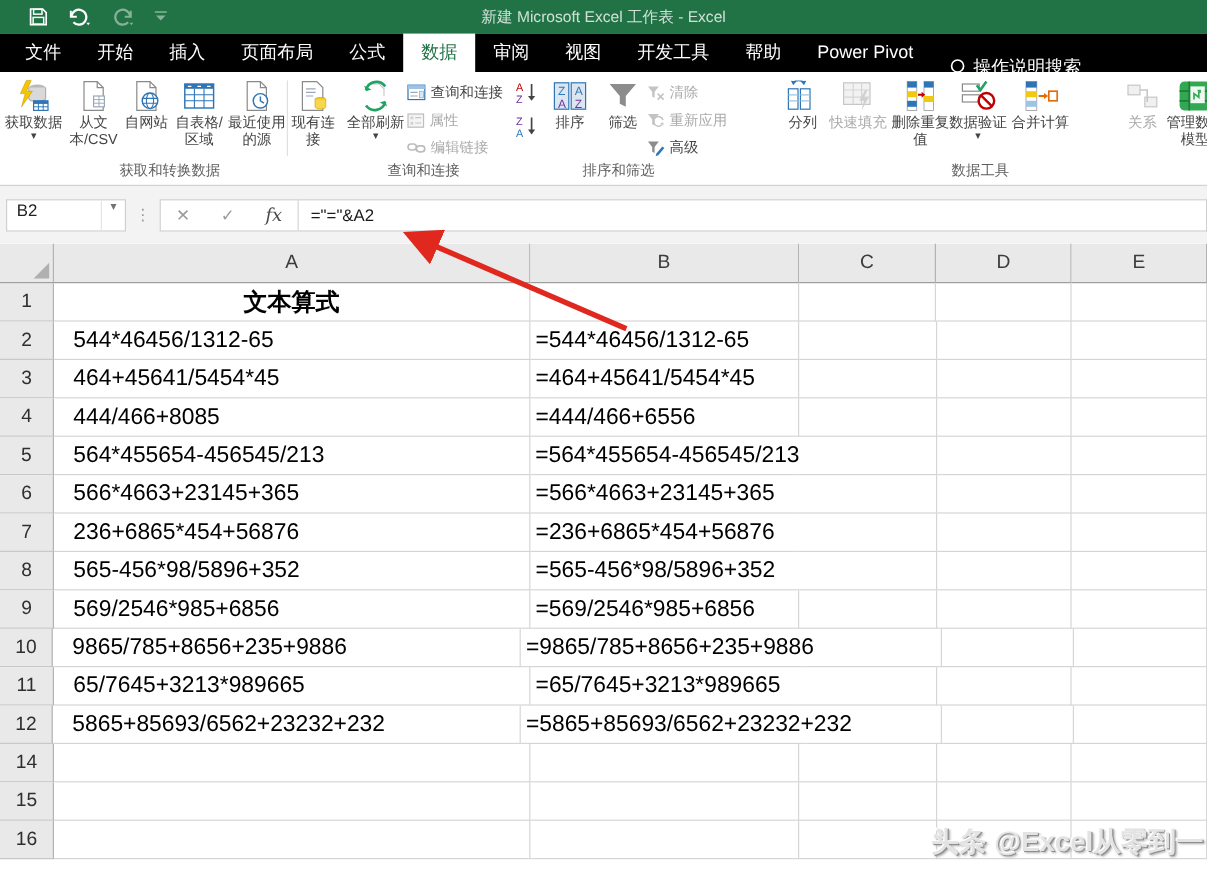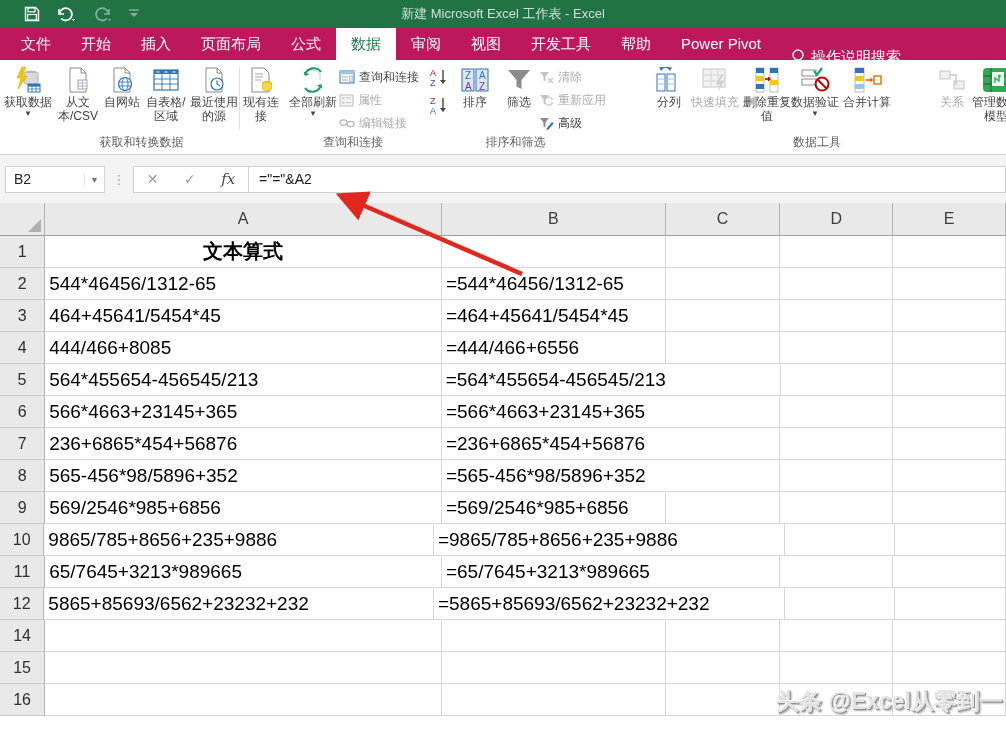--- a/index.html
+++ b/index.html
@@ -7,21 +7,21 @@
   body { font-family:"Liberation Sans","DejaVu Sans",sans-serif; position:relative; background:#fff; }
 
   
   .titlebar { position:absolute; left:0; top:0; width:1006px; height:28px; background:#217346; display:flex; align-items:center; }
   .qat { display:flex; align-items:center; gap:16px; margin-left:24px; }
   .qat-btn { display:flex; align-items:center; gap:2px; }
   .dim { opacity:.45; }
   .win-title { position:absolute; left:0; right:0; text-align:center; color:rgba(255,255,255,.78); font-size:13px; pointer-events:none; }
 
   
-  .tabrow { position:absolute; left:0; top:28px; width:1006px; height:32px; background:#be185d; display:flex; align-items:stretch; padding-left:6px; }
+  .tabrow { position:absolute; left:0; top:28px; width:1006px; height:32px; background:#000000; display:flex; align-items:stretch; padding-left:6px; }
   .tab { color:#fff; font-size:15px; line-height:32px; padding:0 15px; white-space:nowrap; }
   .tab.active { background:#fff; color:#217346; }
   .tab.tellme { display:flex; align-items:center; gap:6px;margin-top:26px; }
 
   
   .ribbon { position:absolute; left:0; top:60px; width:1006px; height:95px; background:#fff; border-bottom:1px solid #d2d2d2; display:flex; overflow:hidden; }
   .grp { display:flex; flex-direction:column; padding:0 2px; }
   .grp-body { display:flex; align-items:flex-start; height:74px; padding-top:3px; }
   .grp-label { height:18px; line-height:16px; text-align:center; font-size:12px; color:#5e5e5e; white-space:nowrap; }
   .vsep { width:1px; background:#e0e0e0; margin:4px 1px; align-self:stretch; }
@@ -31,38 +31,38 @@
   .bigbtn.dis .lb { color:#aaa; }
   .w56 { width:56px; } .w40 { width:40px; } .w36 { width:36px;margin-left:39px; } .w52 { width:52px; }
   .smallcol { display:flex; flex-direction:column; justify-content:flex-start; gap:3px; padding-top:4px; }
   .smallbtn { display:flex; align-items:center; gap:4px; height:20px; font-size:12px; color:#444; white-space:nowrap; }
   .smallbtn.dis { color:#aaa; }
   .chev { font-size:9px; color:#444; line-height:8px; }
   .azcol { display:flex; flex-direction:column; gap:8px; padding:4px 2px 0 4px; }
 
   
   .fbar { position:absolute; left:0; top:155px; width:1006px; height:48px; background:#f3f3f3; display:flex; align-items:center; }
-  .namebox { width:100px; height:27px; background:#fff; border:1px solid #d0d0d0; margin-left:5px; display:flex; align-items:center; font-size:14px; color:#222; }
+  .namebox { width:100px; height:27px; background:#fff; border:1px solid #d0d0d0; margin-left:5px; display:flex; font-size:14px; color:#222; }
   .namebox .nb-t { flex:1; padding-left:8px; }
   .namebox .nb-a { width:20px; text-align:center; color:#737373; font-size:10px; border-left:1px solid #e4e4e4; }
   .fdots { width:28px; text-align:center; color:#9a9a9a; font-size:13px; letter-spacing:0; }
   .fxbox { width:116px; height:27px; background:#fff; border:1px solid #d0d0d0; display:flex; align-items:center; justify-content:space-around; color:#9b9b9b; font-size:14px; }
   .fxbox .fx { font-family:"DejaVu Serif",serif; font-style:italic; color:#4a4a4a; font-size:15px; }
   .ffield { flex:1; height:27px; background:#fff; border:1px solid #d0d0d0; border-left:none; margin-right:0; display:flex; align-items:center; font-size:14px; color:#1a1a1a; padding-left:10px; }
 
   
   .grid { position:absolute; left:0; top:203px; width:1006px; bottom:0; overflow:hidden; background:#fff; }
   .hrow { display:flex; height:33px; }
   .hcell { background:#e9e9e9; border-right:1px solid #b3b3b3; border-bottom:1px solid #9f9f9f; color:#3c3c3c; font-size:16px; display:flex; align-items:center; justify-content:center; }
   .corner { width:48px; position:relative; }
   .corner:after { content:""; position:absolute; right:3px; bottom:3px; border-style:solid; border-width:0 0 13px 13px; border-color:transparent transparent #b0b0b0 transparent; }
   .row { display:flex; height:32px; }
   .cell { border-right:1px solid #d6d6d6; border-bottom:1px solid #d6d6d6; font-size:19px; color:#000; display:flex; align-items:center; }
   .rn { width:48px; background:#e9e9e9; border-right:1px solid #b3b3b3; border-bottom:1px solid #c8c8c8; color:#2f2f2f; font-size:16px; justify-content:center; }
-  .ca { width:422px; padding-left:4px; }
+  .ca { width:422px; padding-left:16px; }
   .cb { width:238px; padding-left:4px; white-space:nowrap; overflow:visible; }
   .cc { width:122px; } .cd { width:120px; } .ce { width:120px; }
   .row.ovf .cb { border-right:none; }
   .row1 .ca { font-weight:bold; justify-content:center; padding-left:0; font-size:20px; }
 
   
   .arrow-svg { position:absolute; left:0; top:0; width:1006px; height:737px; pointer-events:none; z-index:60; }
   .watermark { position:absolute; right:3px; top:686px; z-index:50; font-size:23px; font-weight:bold; color:#e3e3e3; text-shadow:-1px -1px 0 #ffffff, 1px 1px 0 #8f8f8f, 2px 2px 2px #a9a9a9; white-space:nowrap; }
 
   svg.icon { display:block; }

